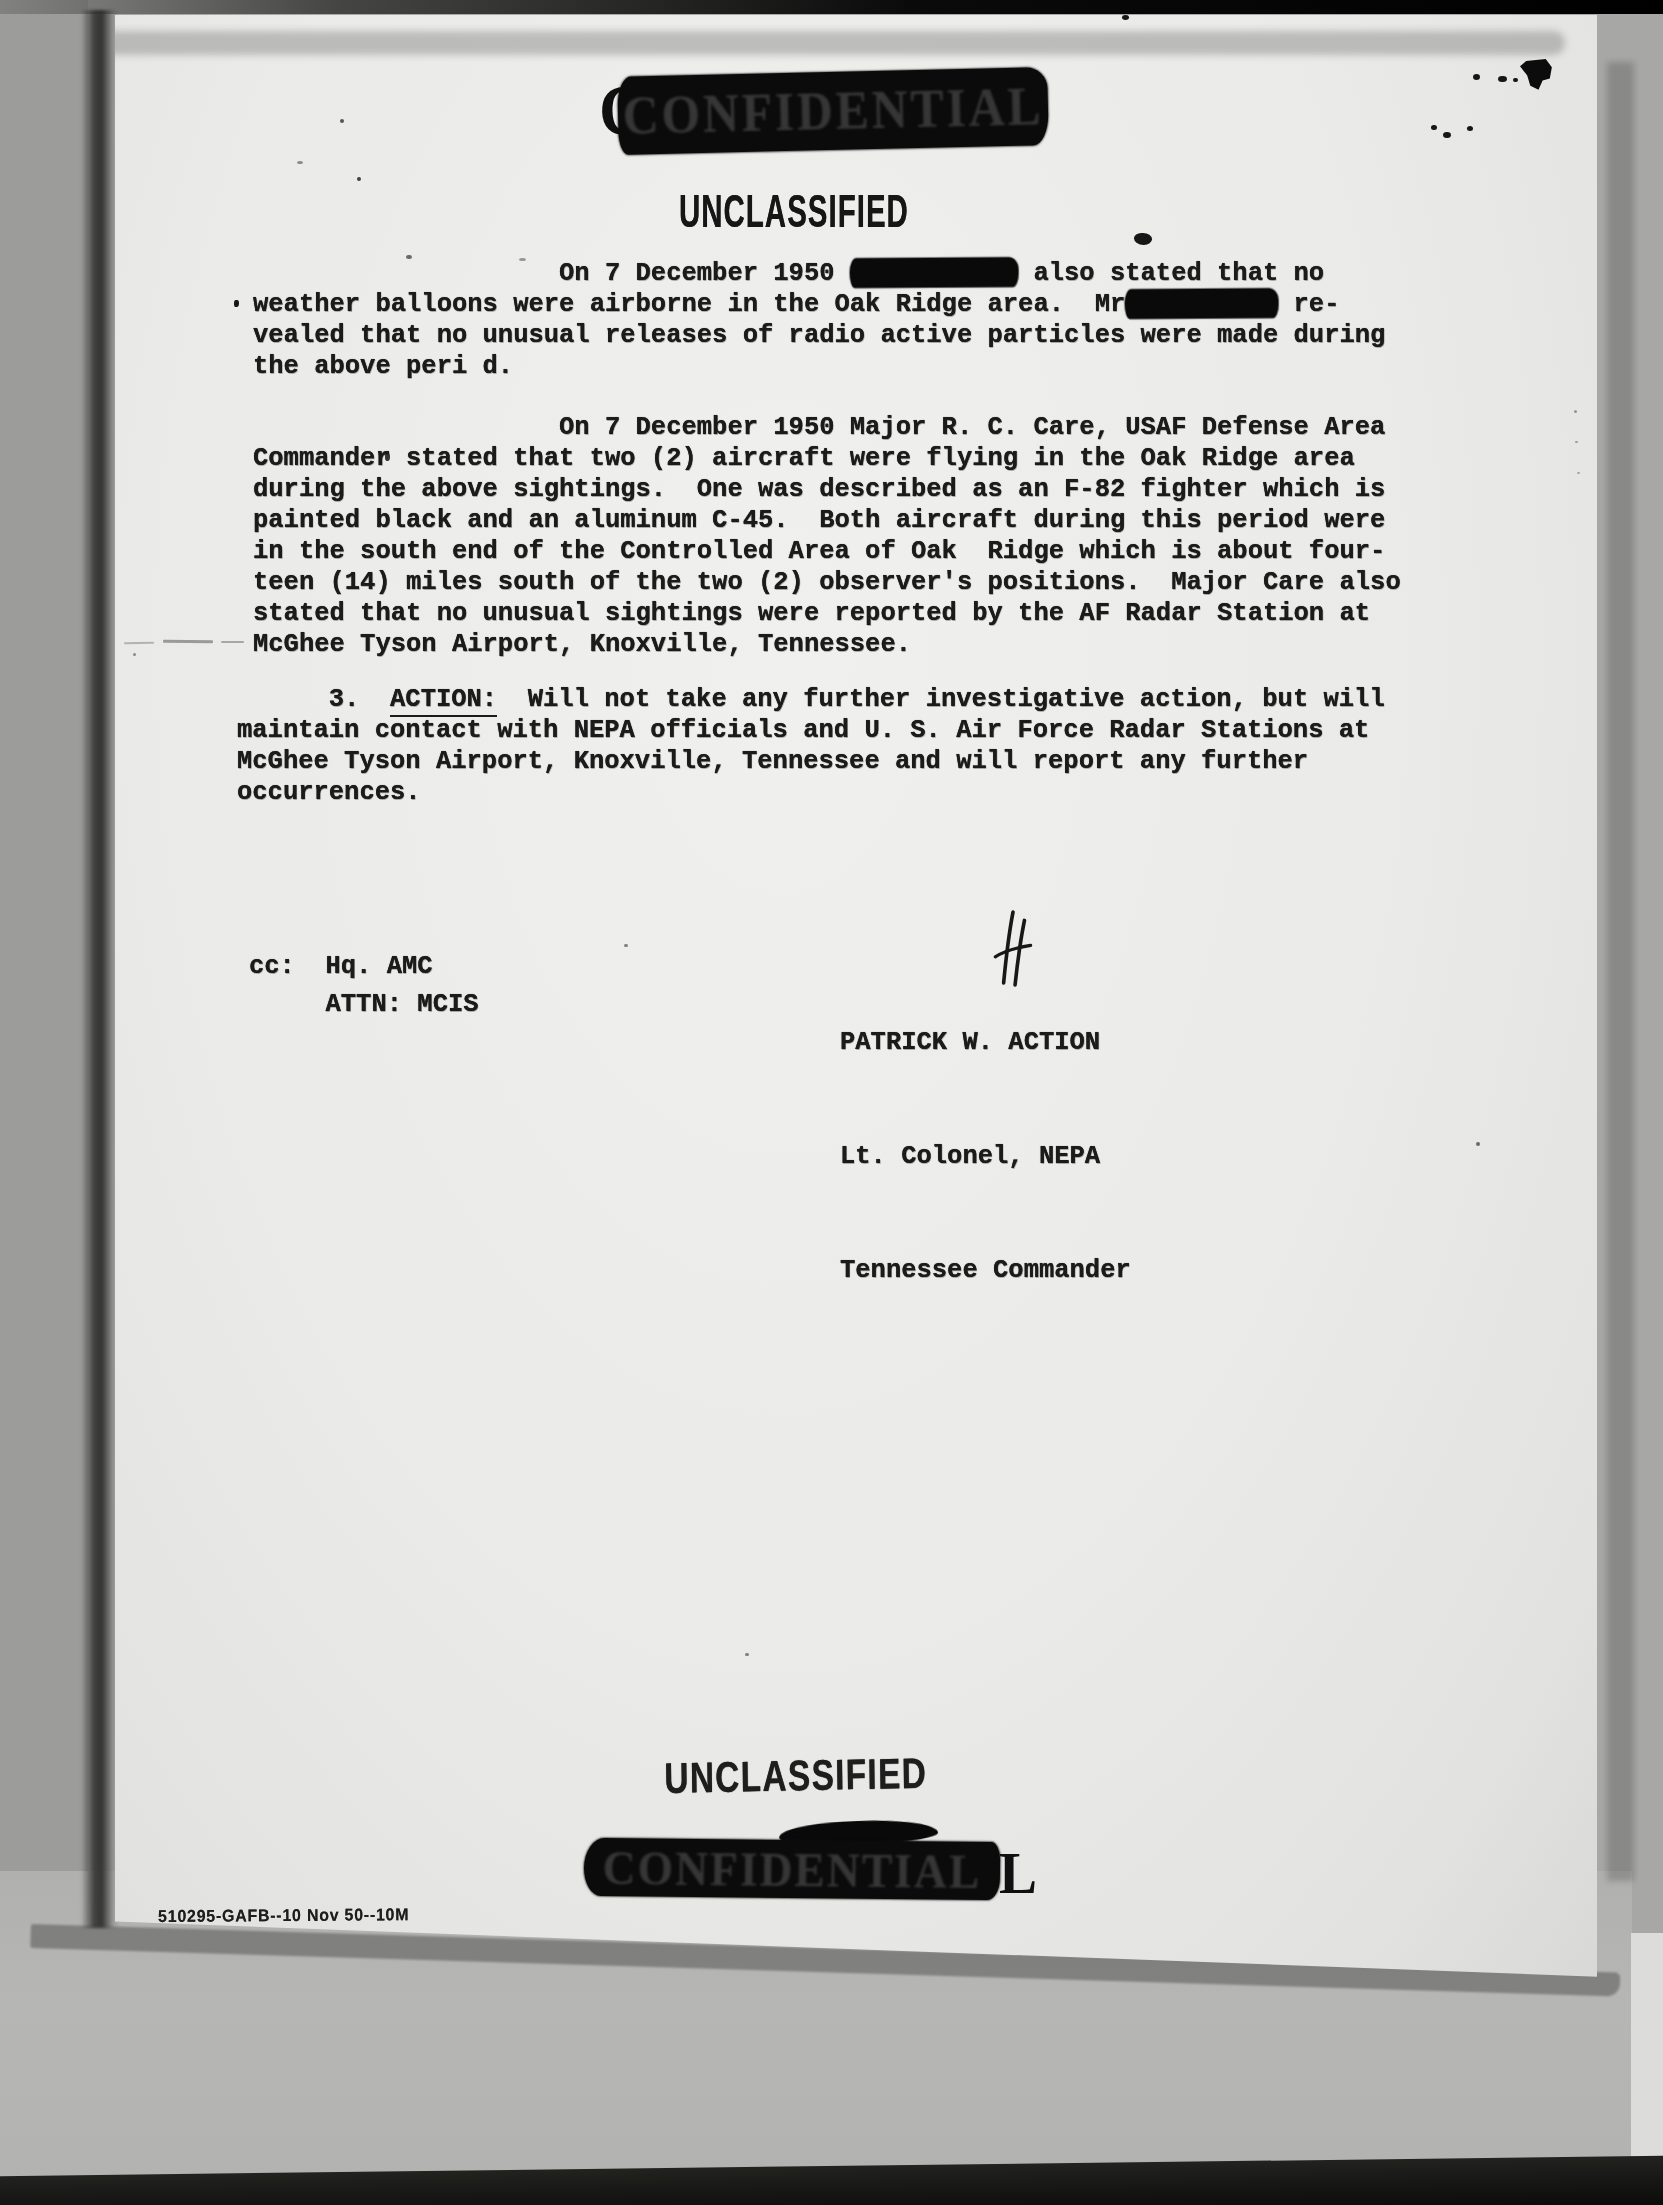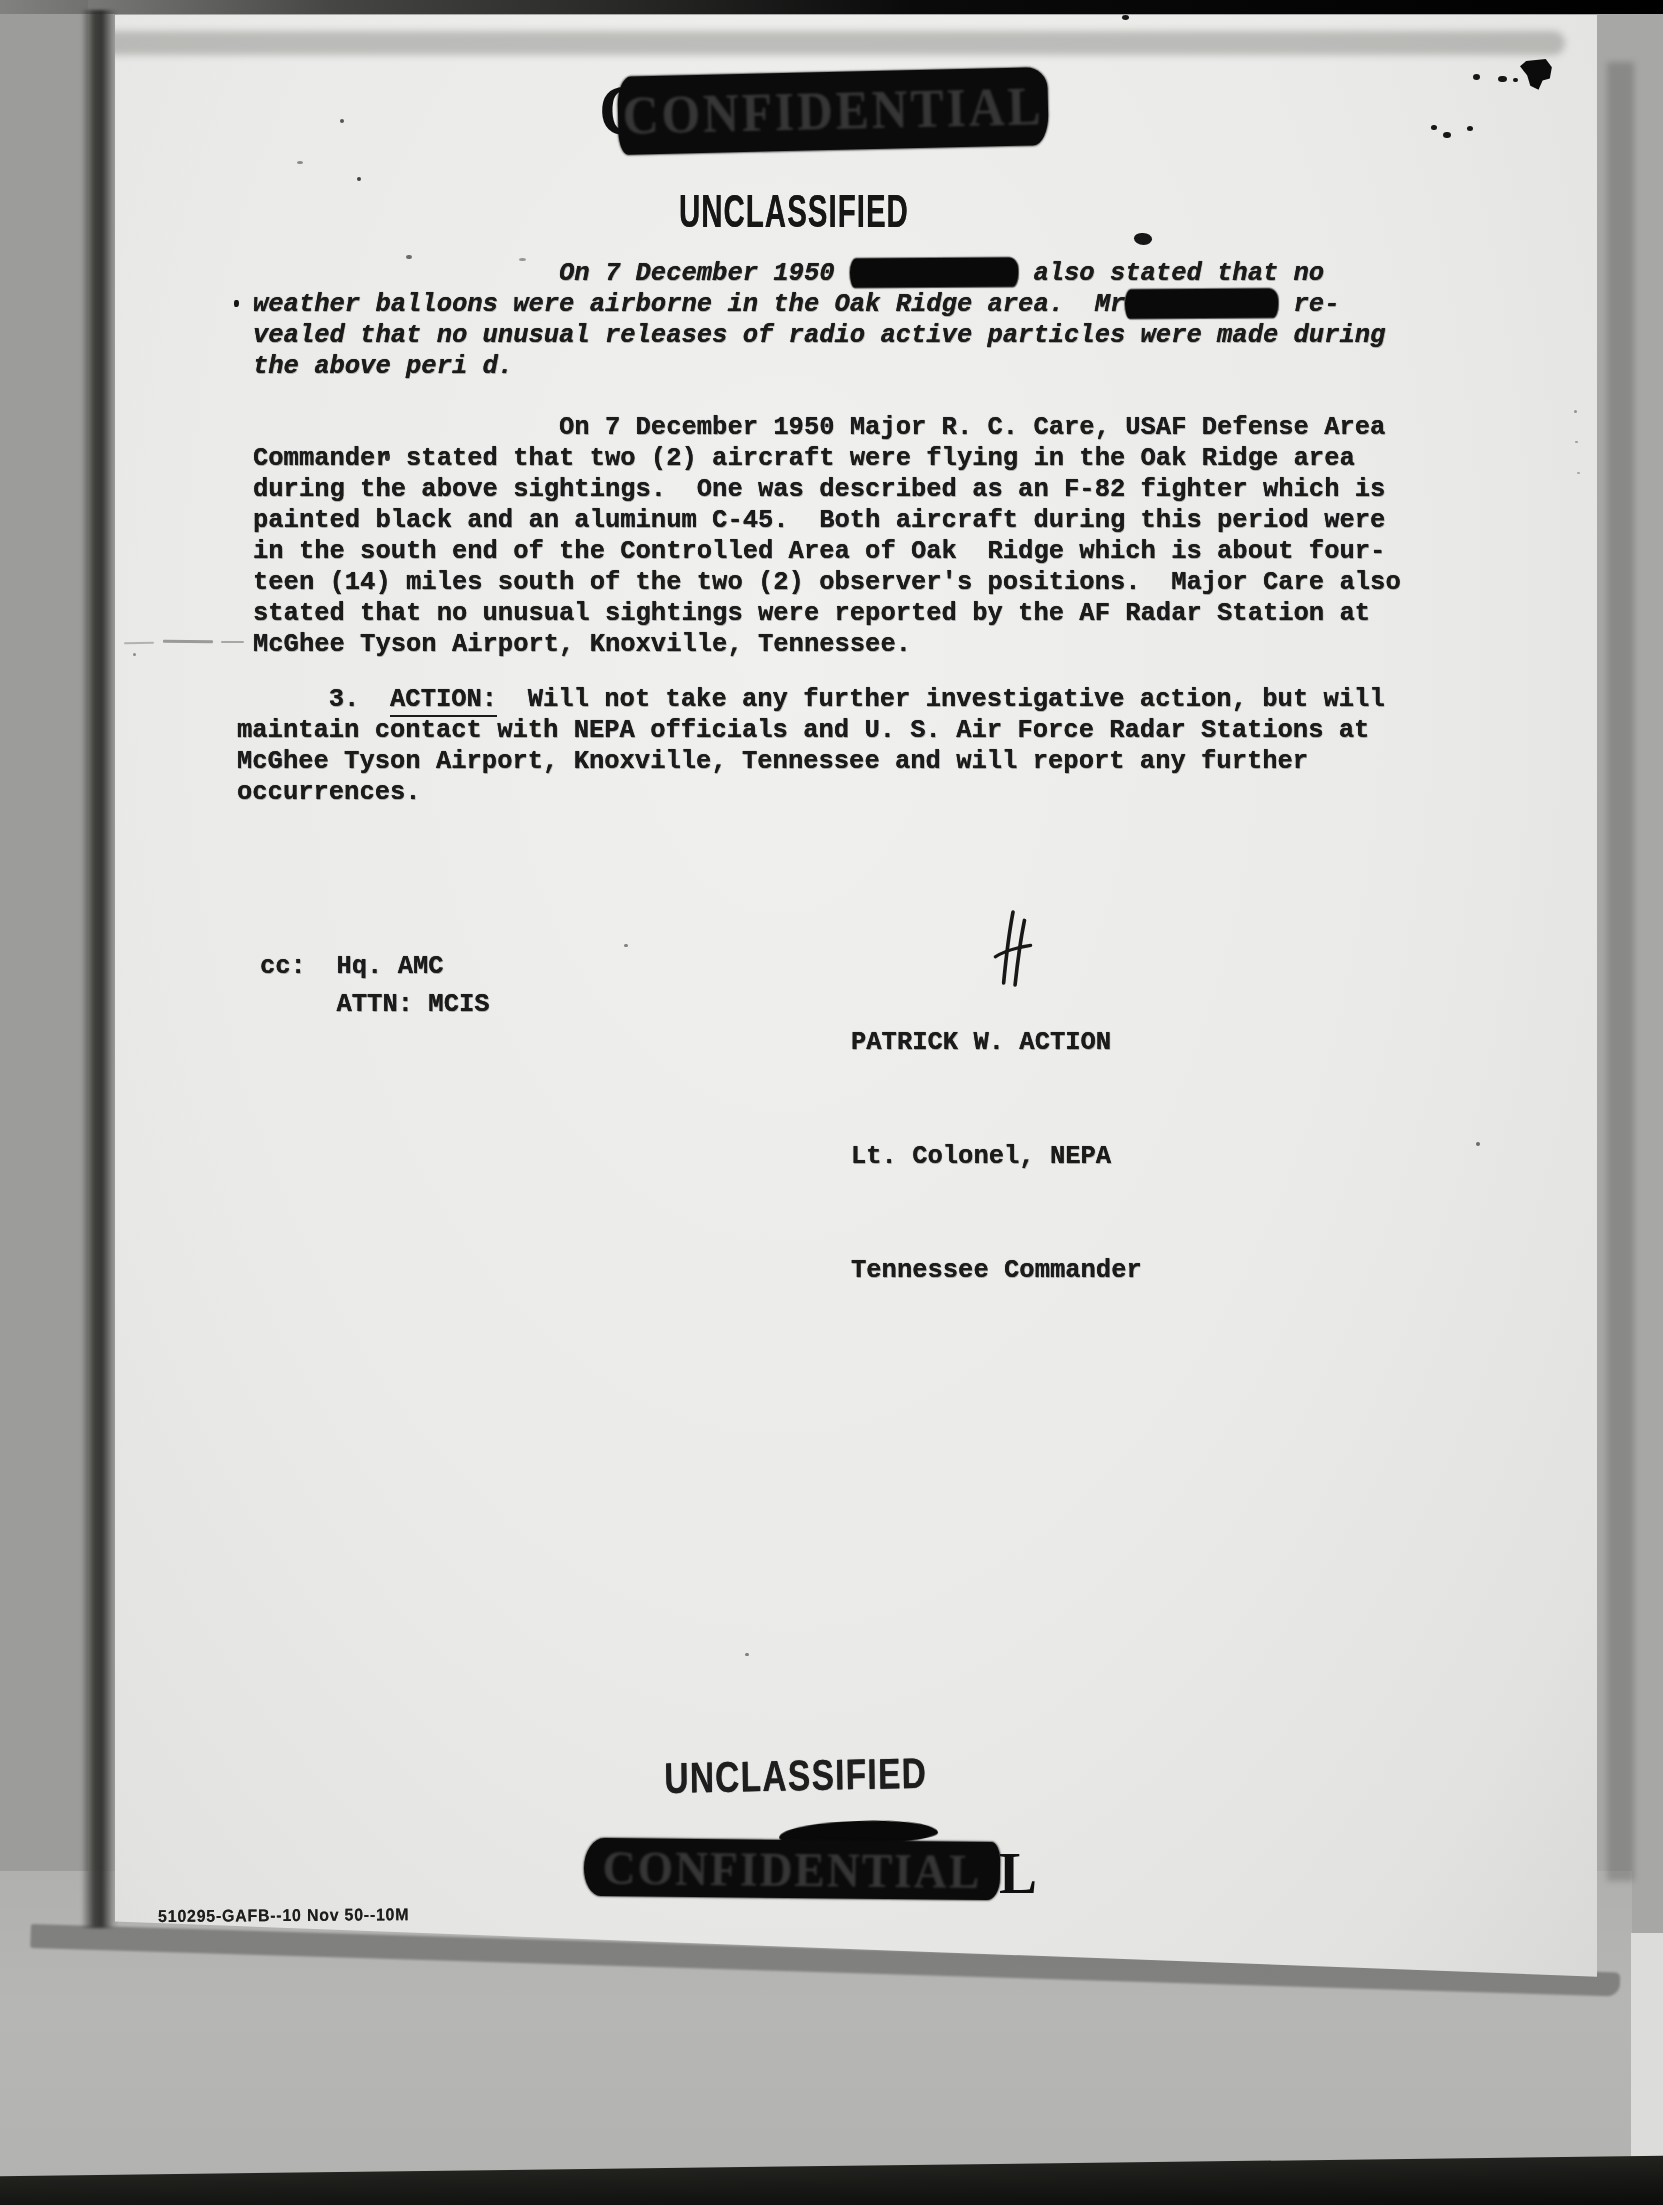--- a/index.html
+++ b/index.html
@@ -121,27 +121,27 @@
     opacity:.96;
   }
   
   .typed{
     position:absolute;
     font-family:"Liberation Mono","DejaVu Sans Mono", monospace;
     font-weight:bold;font-size:25.5px;line-height:31px;
     color:#1b1b1b;white-space:pre;
     text-shadow:0 0 0.7px rgba(12,12,12,.9), 0.6px 0.5px 0.5px rgba(40,40,40,.3);
   }
-  .para-1{left:138px;top:243px;font-style:italic;}
+  .para-1{left:138px;top:243px;}
   .para-2{left:138px;top:397px;}
   .para-3{left:122px;top:669px;}
   .cc-block{left:134px;top:933px;line-height:38px;}
   .signature-block{left:725px;top:933px;line-height:38px;}
   .tline{height:31px;}
-  .cc-block .tline, .signature-block .tline{height:38px;margin-left:11px;}
+  .cc-block .tline, .signature-block .tline{height:38px;}
   .redact{
     display:inline-block;height:29px;background:#0a0a0a;
     border-radius:7.3px 10.4px 6.2px 5.2px / 15.6px 12.5px 14.6px 16.6px;
     vertical-align:-0.28em;
     box-shadow:0 0 1px 1px rgba(10,10,10,.55), 1px 1px 1px rgba(10,10,10,.35);
     transform:rotate(-0.4deg);
   }
   .uline{border-bottom:2.1px solid #1b1b1b;padding-bottom:1px;}
   
   .footer-code{

